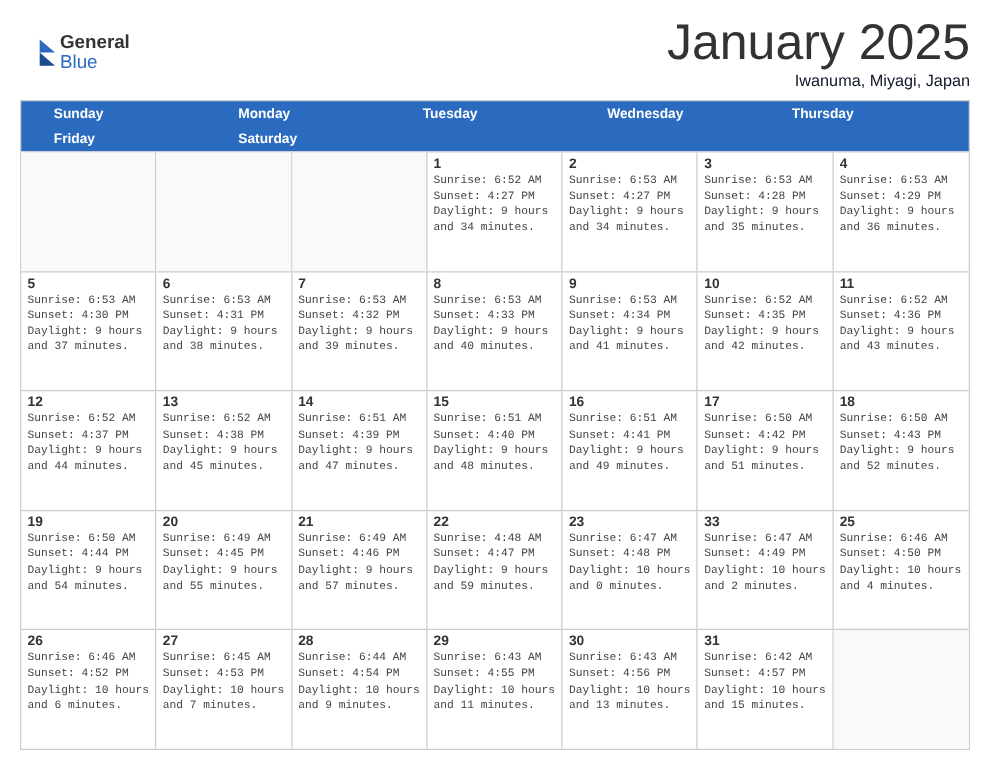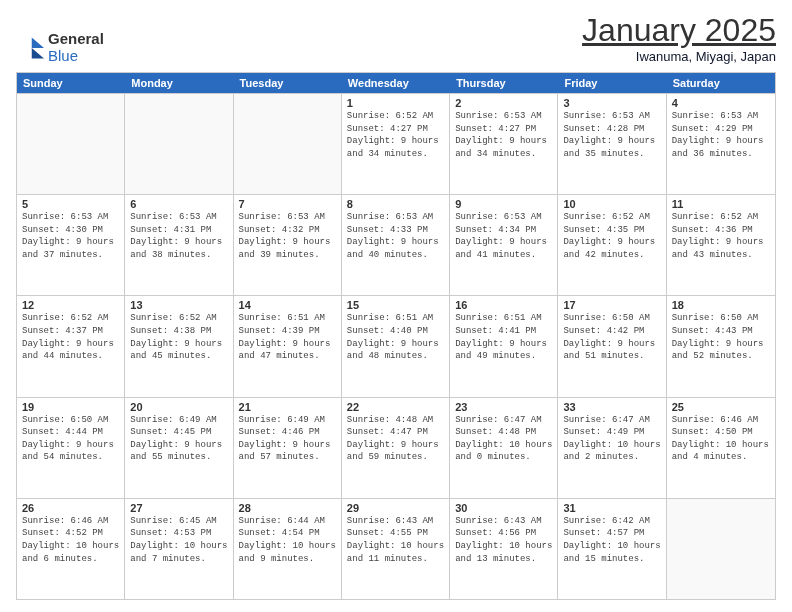--- a/index.html
+++ b/index.html
@@ -13,21 +13,21 @@
     .page {
       width: 792px;
       height: 612px;
       padding: 12px 16px;
       display: flex;
       flex-direction: column;
     }
     .header {
       display: flex;
       justify-content: space-between;
-      align-items: flex-end;
+      align-items: center;
       margin-bottom: 8px;
     }
     .logo {
       display: flex;
       align-items: center;
       gap: 4px;
     }
     .logo-text {
       display: flex;
       flex-direction: column;
@@ -44,39 +44,39 @@
       color: #2a6bbf;
     }
     .logo-icon {
       width: 28px;
       height: 28px;
     }
     .title-block {
       text-align: right;
     }
     .title-month {
-      font-size: 32px;
+      font-size: 40px;
       font-weight: 300;
       color: #333;
-      text-decoration: underline;
     }
     .title-location {
       font-size: 13px;
       color: #0f172a;
     }
     .calendar {
       flex: 1;
       display: flex;
       flex-direction: column;
       border: 1px solid #ccc;
     }
     .cal-header {
       display: grid;
-      grid-template-columns: repeat(7, 1fr);
+      grid-template-columns: repeat(5, 1fr);
       background: #2a6bbf;
+      padding-left: 20px;
     }
     .cal-header-cell {
       color: #fff;
       font-size: 11px;
       font-weight: bold;
       padding: 4px 6px;
       text-align: left;
     }
     .cal-body {
       flex: 1;

